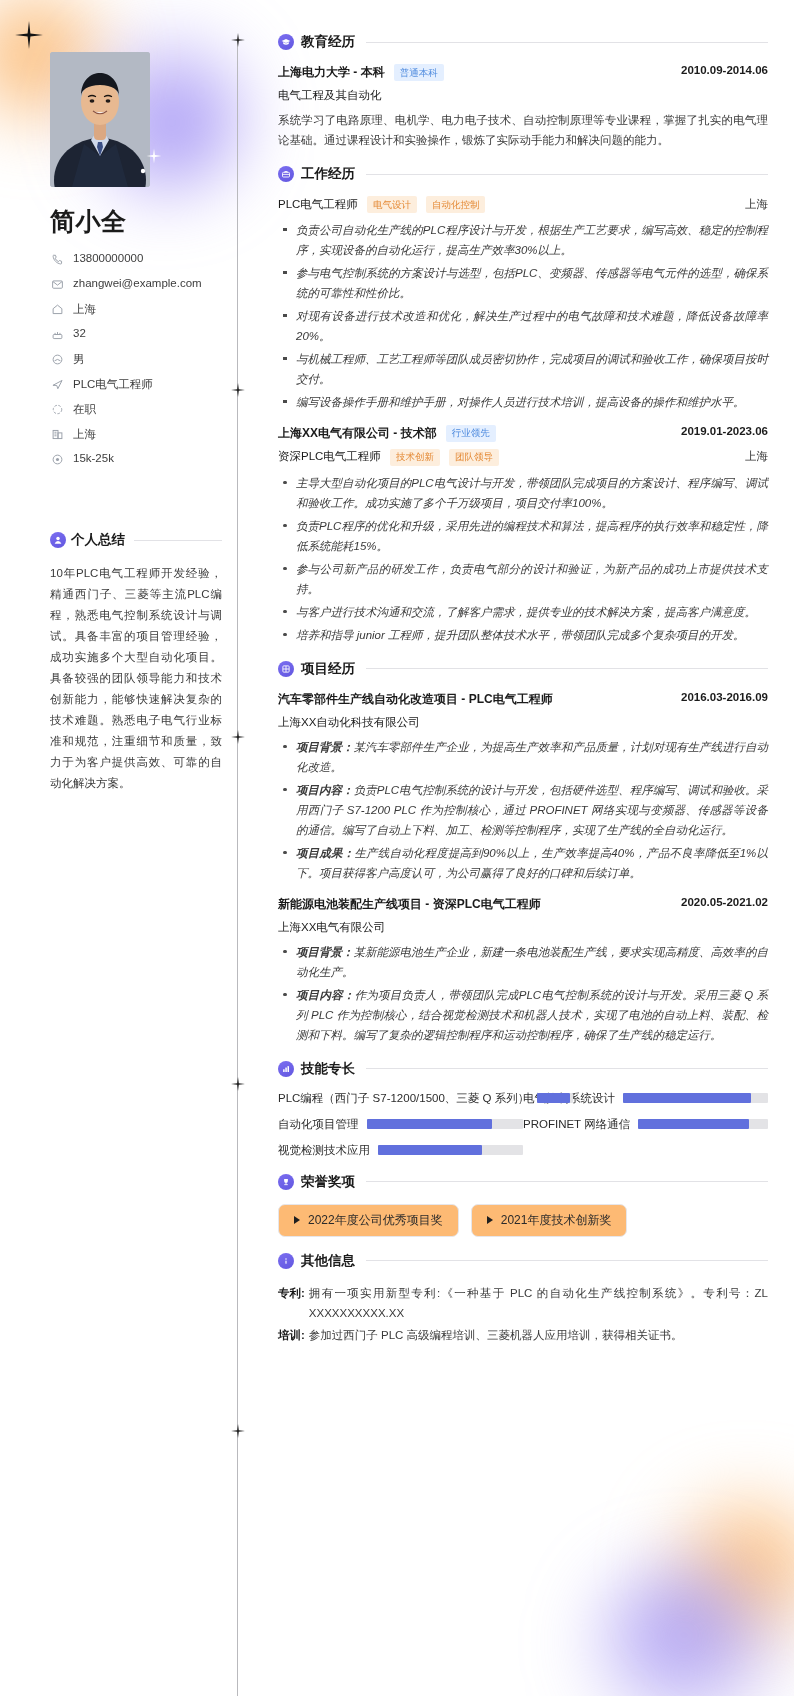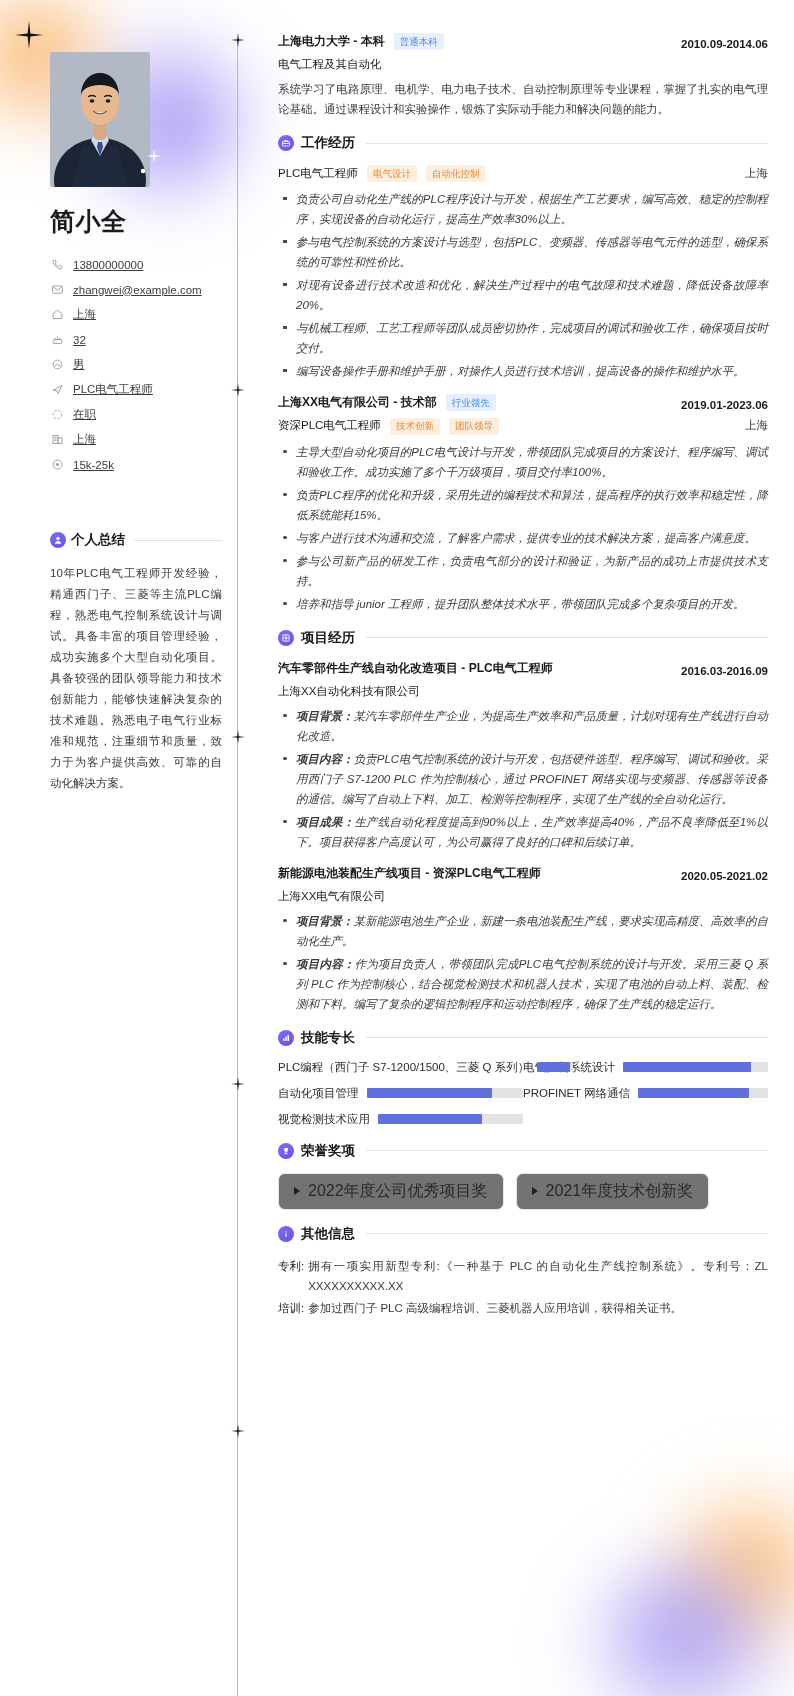--- a/index.html
+++ b/index.html
@@ -83,26 +83,24 @@
     margin: 18px 0 0 24px;
     font-size: 25px;
     font-weight: 700;
     letter-spacing: .5px;
     color: #1b1b1b;
   }
 
   .contact-list { margin: 14px 0 0 24px; }
   .contact-row {
     display: flex;
-    align-items: center;
     gap: 9px;
     height: 25px;
     font-size: 11.5px;
     color: #3d3d3d;
-    text-decoration: underline;
   }
   .contact-row .ic {
     flex: 0 0 14px;
     width: 14px; height: 14px;
     display: flex; align-items: center; justify-content: center;
     color: #9aa0aa;
   }
   .contact-row .ic svg { width: 13px; height: 13px; display:block; }
 
   .sidebar-section {
@@ -179,21 +177,21 @@
     font-size: 13.5px;
     font-weight: 700;
     color: #1b1b1b;
     white-space: nowrap;
   }
 
   .entry { margin-bottom: 13px; }
   .entry:last-child { margin-bottom: 0; }
   .row-top {
     display: flex;
-    align-items: flex-end;
+    align-items: flex-start;
     gap: 9px;
     margin-bottom: 7px;
   }
   .org {
     font-size: 12px;
     font-weight: 700;
     color: #1b1b1b;
   }
   .chip {
     font-size: 9.5px;
@@ -299,44 +297,44 @@
     gap: 12px;
     margin-top: 2px;
   }
   .award {
     display: flex;
     align-items: center;
     gap: 8px;
     border: 1px solid #e6e6ea;
     border-radius: 7px;
     padding: 7px 15px;
-    font-size: 16px;
+    font-size: 12px;
     color: #2a2a2a;
-    background: #737373;
+    background: #fdba74;
     white-space: nowrap;
   }
   .tri {
     width: 0; height: 0;
     border-left: 6px solid #1f1f1f;
     border-top: 4px solid transparent;
     border-bottom: 4px solid transparent;
     flex: 0 0 auto;
   }
 
   
   .kv {
     display: flex;
     font-size: 11.5px;
     line-height: 20px;
     color: #3a3a3a;
     margin-bottom: 2px;
   }
   .kv .k {
     flex: 0 0 auto;
-    font-weight: 400;
+    font-weight: 700;
     color: #1b1b1b;
     margin-right: 4px;
   }
   .kv .v { flex: 1 1 auto; text-align: justify; }
 </style>
 </head>
 <body>
 
 <div class="page">
 
@@ -518,20 +516,30 @@
     <span class="tick" style="top:1384px;">
       <svg viewBox="0 0 14 14">
           <path d="M7 0 L7.8 6.2 L14 7 L7.8 7.8 L7 14 L6.2 7.8 L0 7 L6.2 6.2 Z" fill="#1d1d1d"></path>
         </svg>
     </span>
   </div>
 
   <main class="main">
 
     <section class="block">
+      <div class="m-head">
+        <span class="sec-badge">
+          <svg viewBox="0 0 16 16" fill="#fff">
+              <path d="M8 3 L15 6.2 L8 9.4 L1 6.2 Z"></path>
+              <path d="M3.6 8 v3.2 q4.4 2.6 8.8 0 V8 L8 10.2 Z"></path>
+            </svg>
+        </span>
+        <span class="m-title">教育经历</span>
+        <span class="sec-rule"></span>
+      </div>
 
       <div class="entry">
         <div class="row-top">
           <span class="org">上海电力大学 - 本科</span>
           <span class="chip chip-blue">普通本科</span>
           <span class="spacer"></span>
           <span class="date">2010.09-2014.06</span>
         </div>
         <div class="row-sub">
           <span class="role">电气工程及其自动化</span>
@@ -580,22 +588,22 @@
         <div class="row-sub">
           <span class="role">资深PLC电气工程师</span>
           <span class="chip chip-orange">技术创新</span>
           <span class="chip chip-orange">团队领导</span>
           <span class="spacer"></span>
           <span class="loc">上海</span>
         </div>
         <ul class="bullets round">
           <li>主导大型自动化项目的PLC电气设计与开发，带领团队完成项目的方案设计、程序编写、调试和验收工作。成功实施了多个千万级项目，项目交付率100%。</li>
           <li>负责PLC程序的优化和升级，采用先进的编程技术和算法，提高程序的执行效率和稳定性，降低系统能耗15%。</li>
+          <li>参与公司新产品的研发工作，负责电气部分的设计和验证，为新产品的成功上市提供技术支持。</li>
           <li>与客户进行技术沟通和交流，了解客户需求，提供专业的技术解决方案，提高客户满意度。</li>
-          <li>参与公司新产品的研发工作，负责电气部分的设计和验证，为新产品的成功上市提供技术支持。</li>
           <li>培养和指导 junior 工程师，提升团队整体技术水平，带领团队完成多个复杂项目的开发。</li>
         </ul>
       </div>
     </section>
 
     <section class="block">
       <div class="m-head">
         <span class="sec-badge">
           <svg viewBox="0 0 16 16" fill="none" stroke="#fff" stroke-width="1.4">
               <rect x="3" y="3" width="10" height="10" rx="1.4"></rect>

